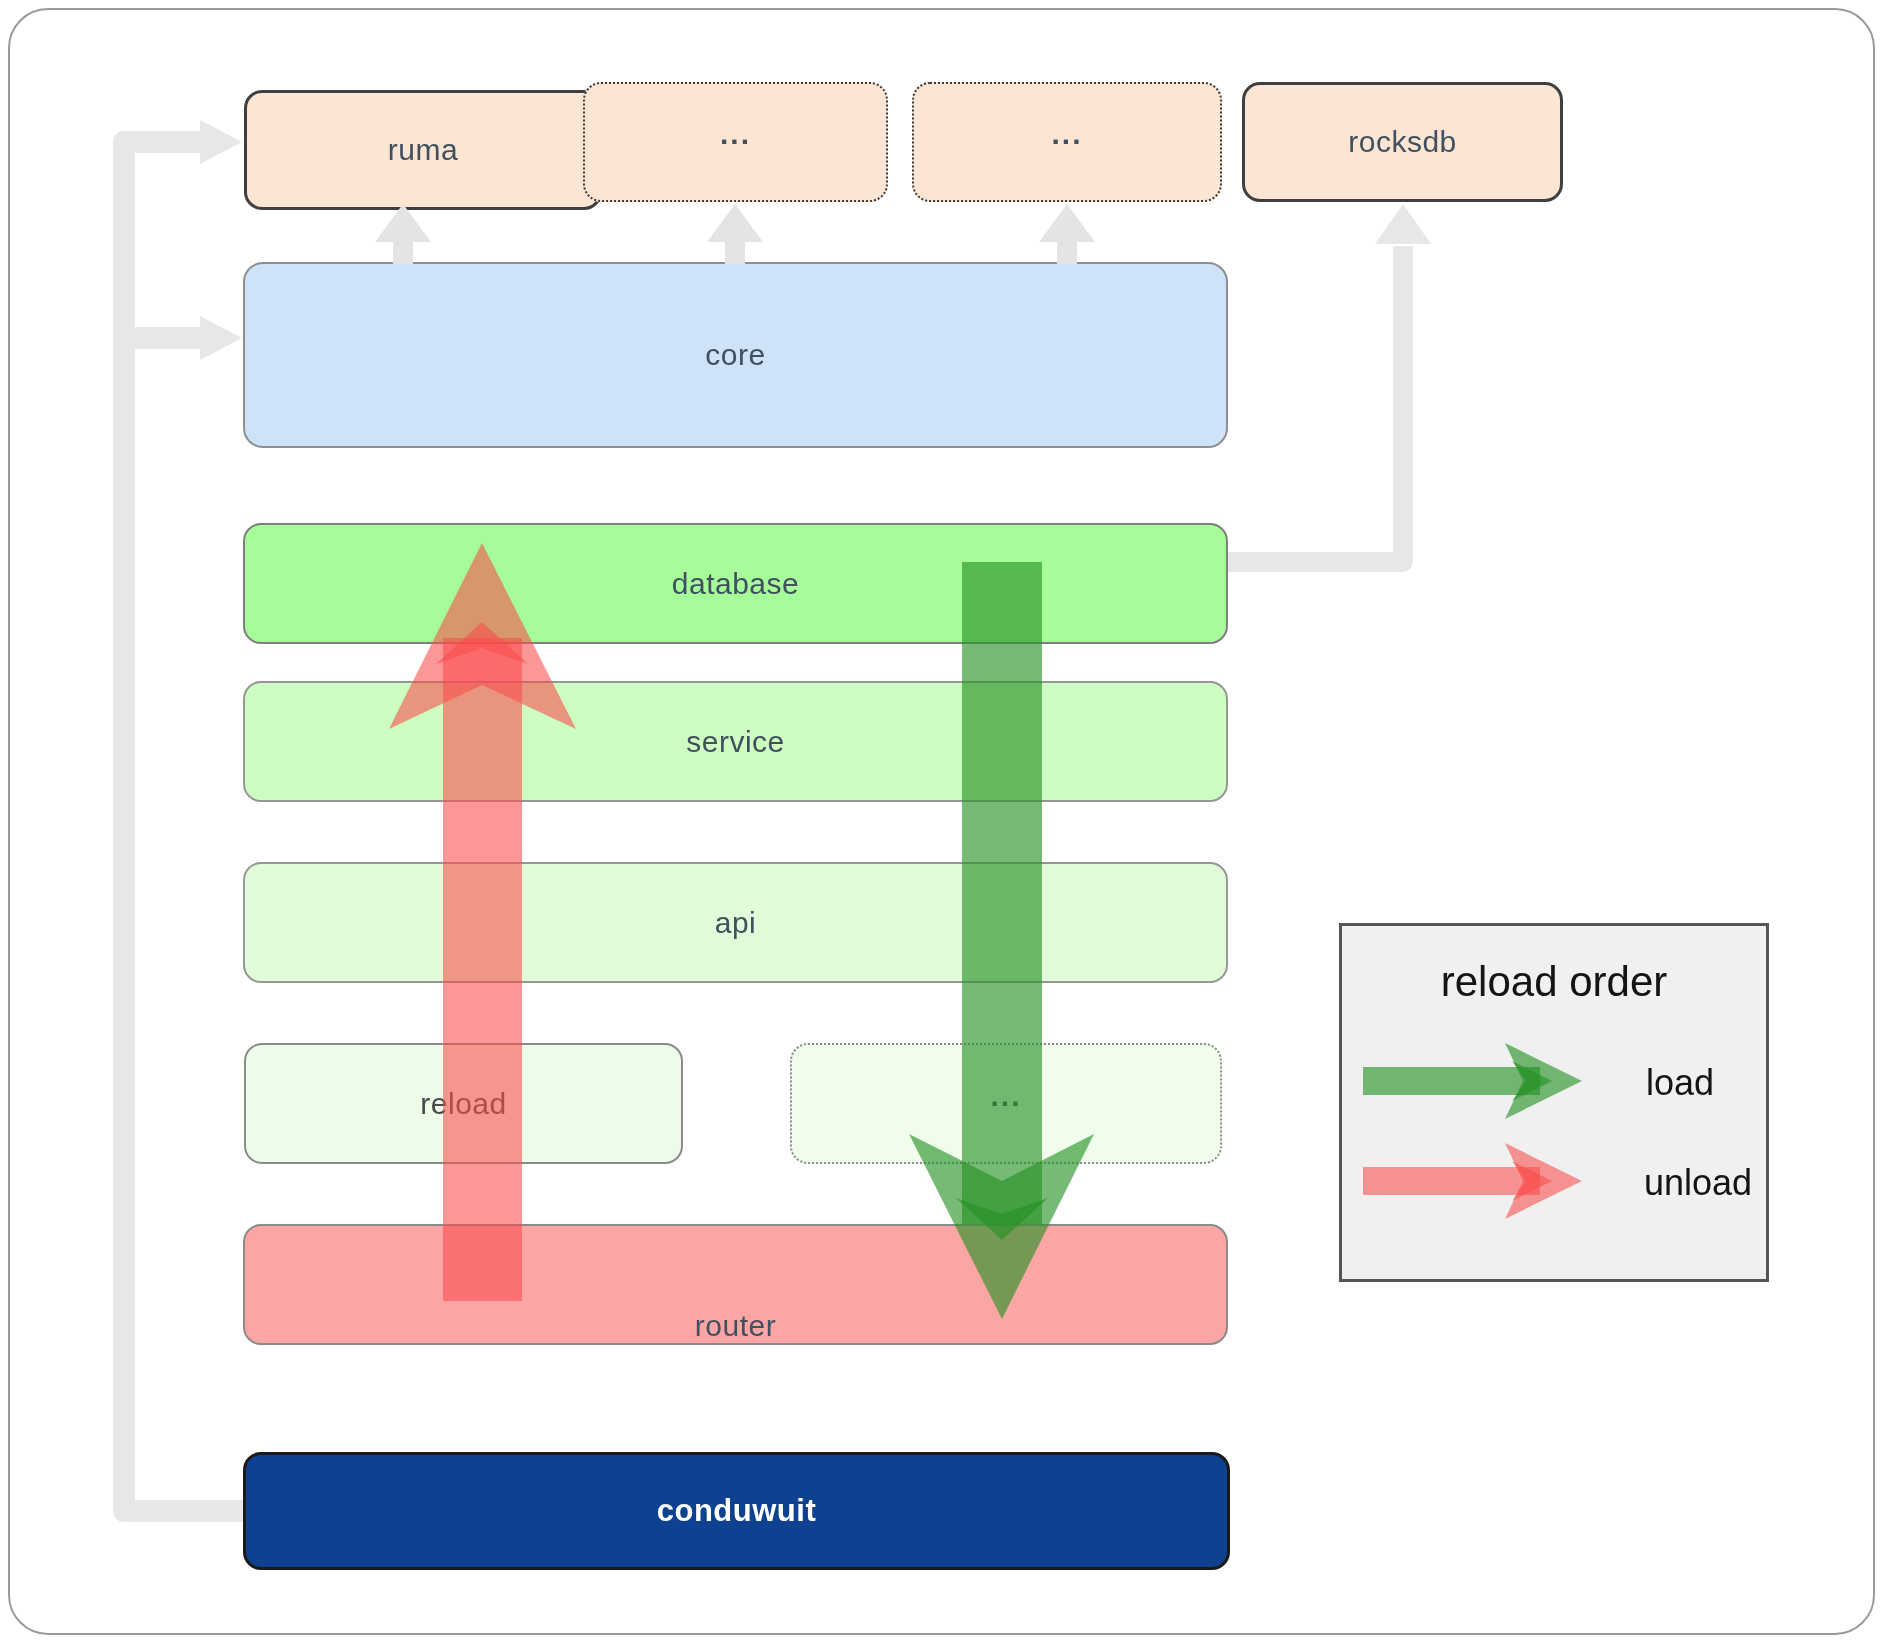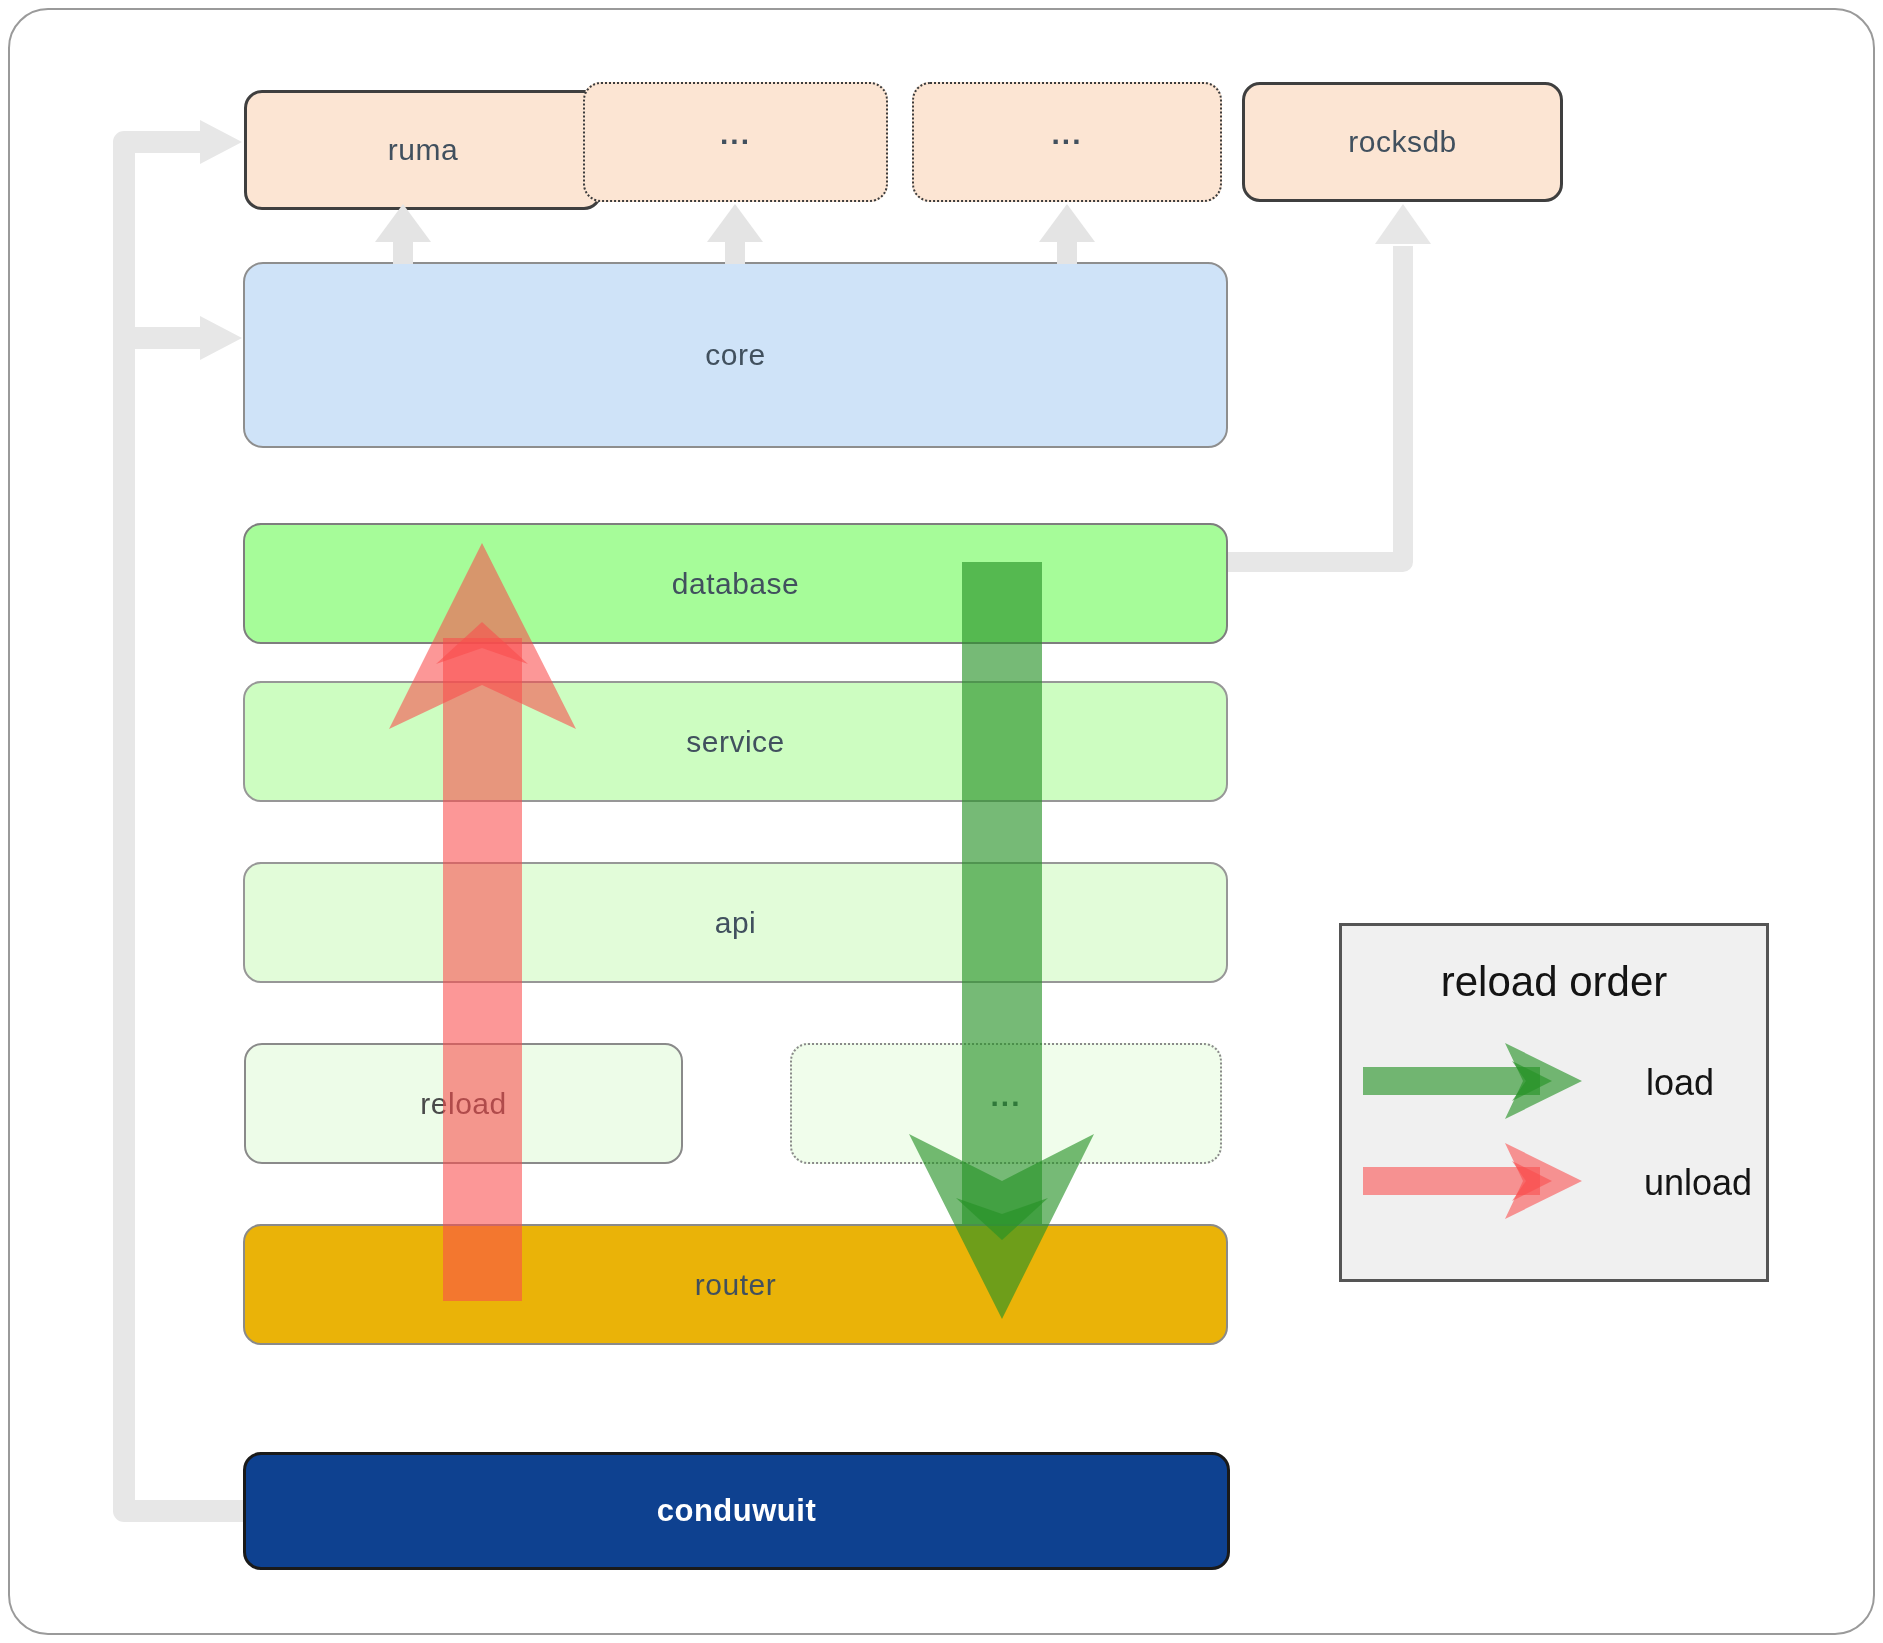--- a/index.html
+++ b/index.html
@@ -17,21 +17,21 @@
     font-size:30px;color:#41505e;letter-spacing:.5px;
   }
   .dep{background:#fce5d3;border:3px solid #3f3f3f;}
   .dep.dotted{border:2px dotted #3c3c3c;}
   .core{background:#cfe3f8;border:2px solid #8e8e8e;border-radius:20px;}
   .database{background:#a6fc99;border:2px solid #7e7e7e;}
   .service{background:#cdfdc1;border:2px solid #979797;}
   .api{background:#e2fcd9;border:2px solid #979797;}
   .admin{background:#edfce8;border:2px solid #8a8a8a;color:#4a4a4a;}
   .dots3{background:#f0fdeb;border:2px dotted #8a8a8a;}
-  .router{background:#eab308;border:2px solid #8a8a8a;}
+  .router{background:#fca5a5;border:2px solid #8a8a8a;align-items:flex-end;}
   .conduwuit{background:#0e4190;border:3px solid #1a1a1a;color:#ffffff;font-weight:600;font-size:31px;}
   .ellipsis-label{font-weight:700;letter-spacing:2px;transform:translateY(-8px);}
   .legend{
     position:absolute;left:1323px;top:923px;width:430px;height:359px;
     background:#f0f0f0;border:3px solid #555555;box-sizing:border-box;margin-left:16px;
   }
   .legend-title{
     position:absolute;left:0;top:32px;width:100%;text-align:center;
     font-size:42px;color:#141414;
   }

